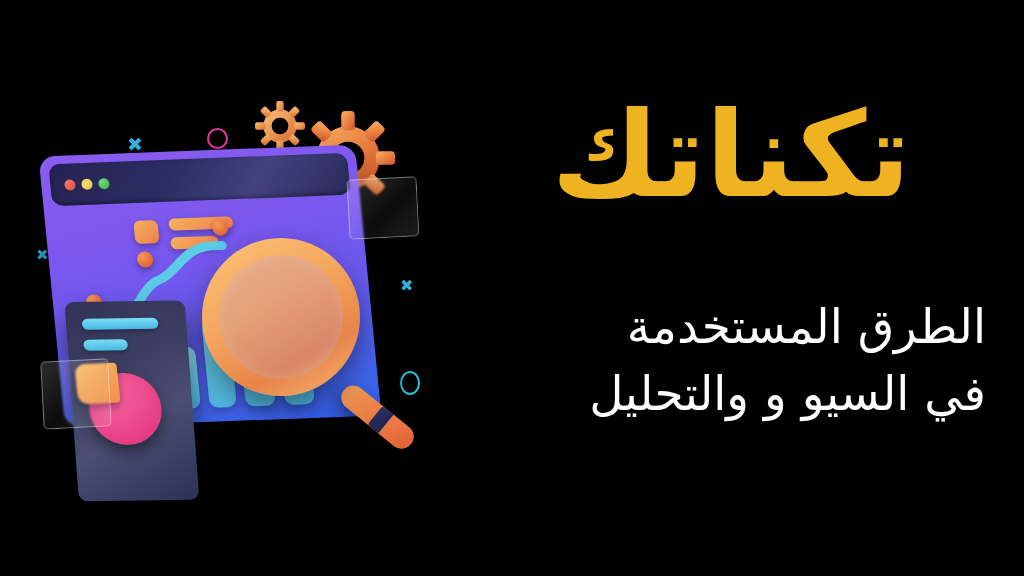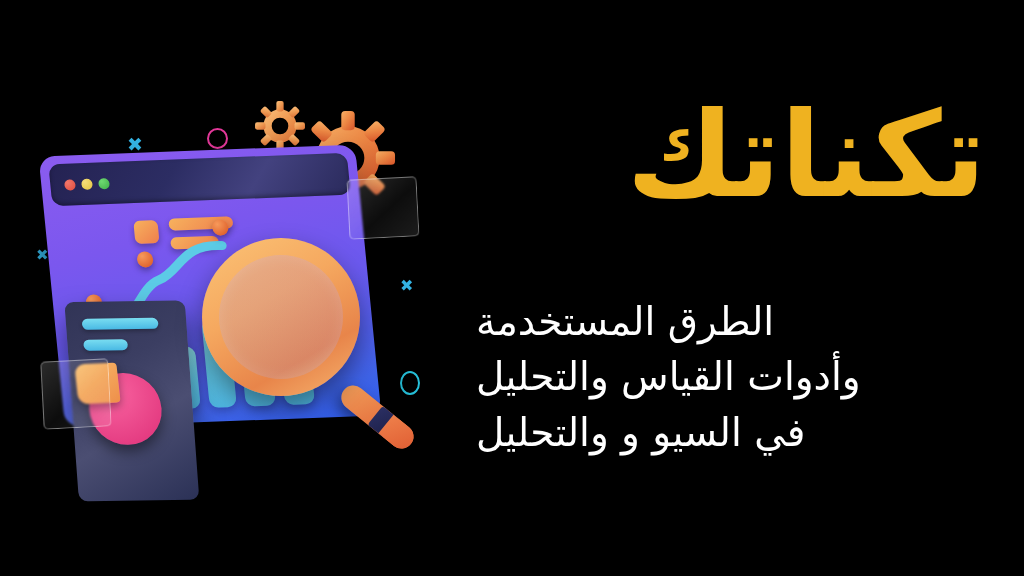--- a/index.html
+++ b/index.html
@@ -30,33 +30,33 @@
   #brand-title {
     position:absolute;
     top:92px; right:38px;
     width:510px;
     font-family:"DejaVu Sans", sans-serif;
     font-weight:700;
     font-size:118px;
     line-height:1.08;
     letter-spacing:-2px;
     color:#EFB220;
-    text-align:right;
+    text-align:center;
     white-space:nowrap;
   }
 
   #subtitle {
     position:absolute;
     top:294px; right:38px;
     width:510px;
-    text-align:left;
+    text-align:right;
     color:#FFFFFF;
     font-family:"DejaVu Sans", sans-serif;
     font-weight:400;
-    font-size:39px;
+    font-size:47px;
     line-height:1.42;
   }
   #subtitle .sline { display:block; white-space:nowrap; }
 
   
   #illustration {
     position:absolute;
     top:0; left:0;
     width:470px; height:576px;
     direction:ltr;
@@ -370,18 +370,17 @@
     <div class="glass" id="glass-top"></div>
     <div class="glass" id="glass-bottom"></div>
   </div>
 
   <div id="text-panel">
 
     <div id="brand-title">تكناتك</div>
 
     <div id="subtitle">
       <span class="sline">الطرق المستخدمة</span>
-      <span class="sline">وأدوات القياس والتحليل</span>
       <span class="sline">في السيو و والتحليل</span>
     </div>
   </div>
 
 </div>
 
 </body></html>

